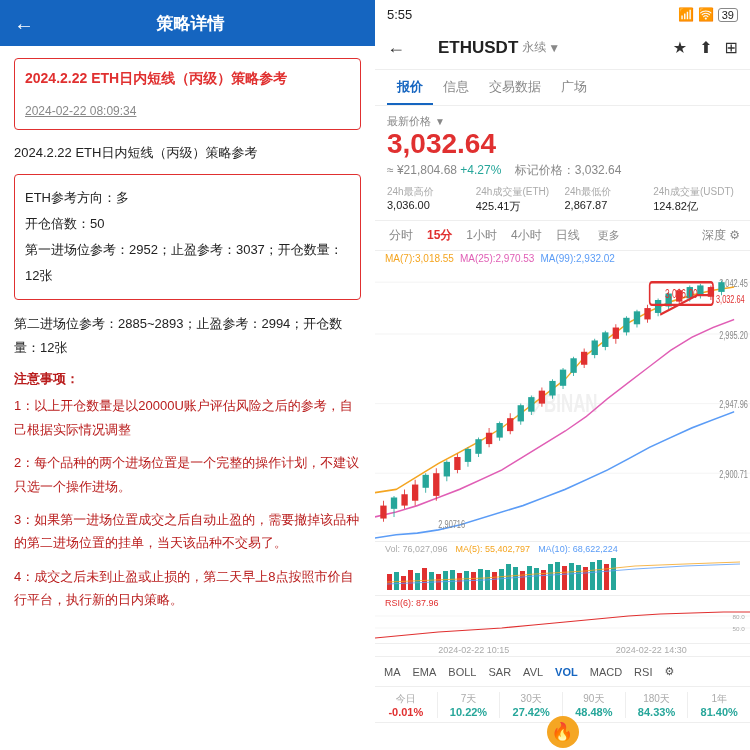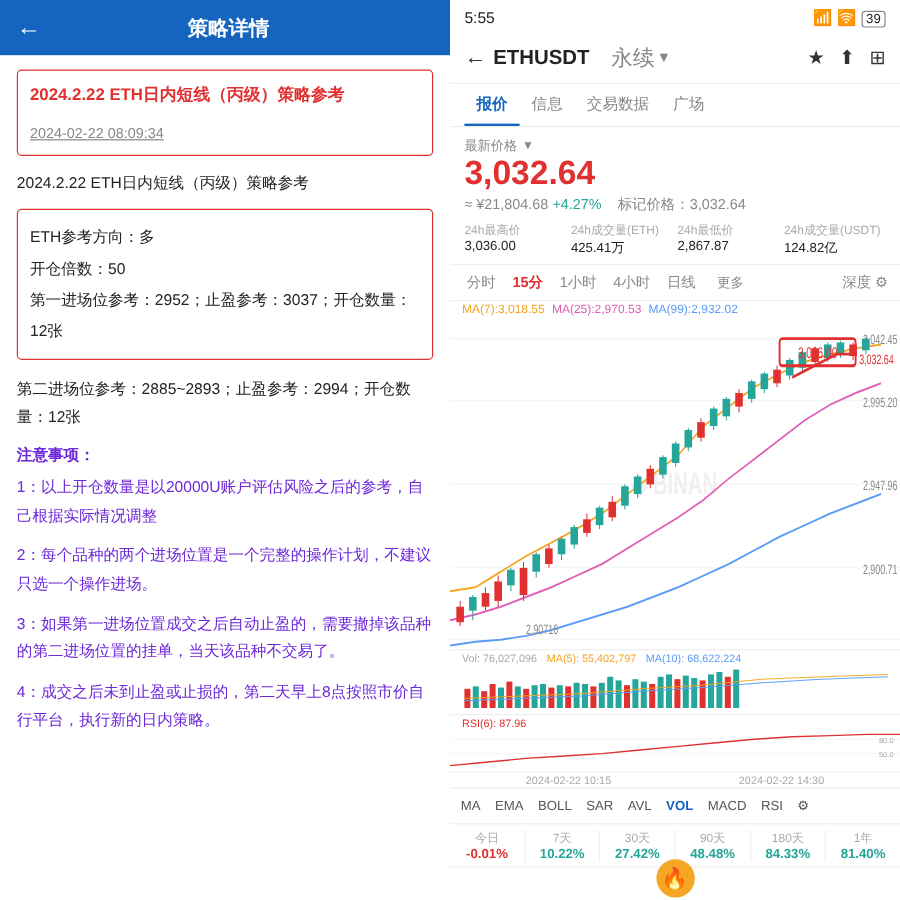--- a/index.html
+++ b/index.html
@@ -85,21 +85,21 @@
     }
     .content-box .item { display: block; }
     .extra-text {
       font-size: 13px;
       color: #222;
       line-height: 1.8;
       margin-bottom: 8px;
     }
     .note-section {
       font-size: 13px;
-      color: #6d28d9;
+      color: #b91c1c;
       line-height: 1.8;
     }
     .note-section .note-title {
       font-weight: 600;
       margin-top: 6px;
       margin-bottom: 4px;
     }
     .note-item {
       margin-bottom: 10px;
     }
@@ -124,22 +124,22 @@
       height: 26px;
     }
     .right-header {
       display: flex;
       align-items: center;
       padding: 6px 12px;
       border-bottom: 1px solid #eee;
       height: 44px;
     }
     .right-header .back-arrow { font-size: 18px; margin-right: 6px; color: #333; }
-    .right-header .pair-name { font-size: 17px; font-weight: 700; color: #222; }
-    .right-header .pair-type { font-size: 18px; color: #888; margin-left: 18px; text-align: center; }
+    .right-header .pair-name { font-size: 17px; font-weight: 700; color: #222; margin-left: 27px; }
+    .right-header .pair-type { font-size: 12px; color: #888; margin-left: 4px; text-align: center; }
     .right-header .pair-arrow { font-size: 12px; color: #888; margin-left: 2px; }
     .right-header-icons { margin-left: auto; display: flex; gap: 12px; align-items: center; }
     .right-header-icons span { font-size: 16px; color: #333; cursor: pointer; }
     .star-icon { color: #f5a623; }
 
     .tabs-row {
       display: flex;
       border-bottom: 1px solid #eee;
       padding: 0 12px;
       height: 36px;

